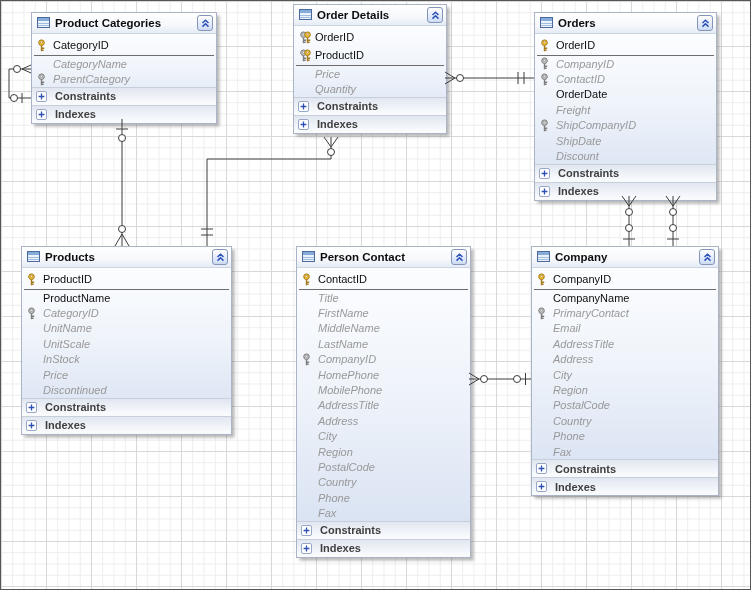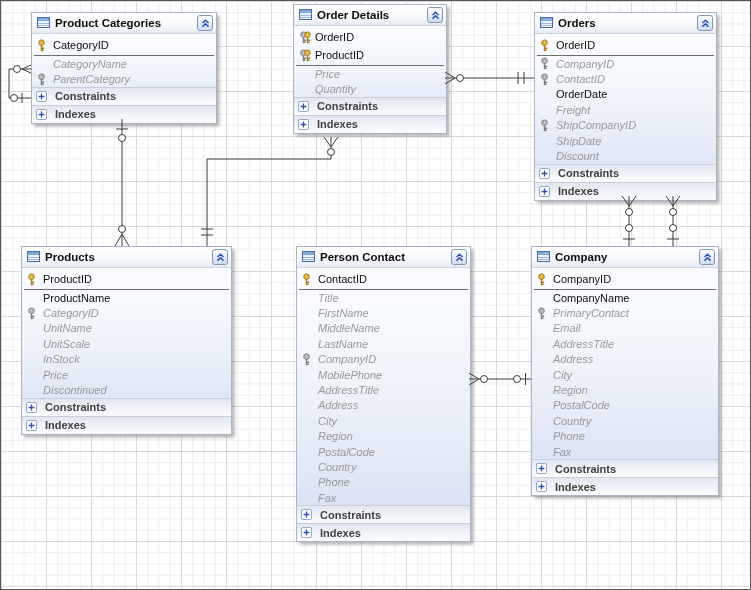--- a/index.html
+++ b/index.html
@@ -447,20 +447,24 @@
               <svg width="11" height="13" viewBox="0 0 11 13">
                 <circle cx="5.5" cy="3.7" r="2.8" fill="#c4c4c4" stroke="#7d7d7d"></circle>
                 <circle cx="5.5" cy="3.3" r="1" fill="#ffffff" stroke="#7d7d7d" stroke-width="0.6"></circle>
                 <path d="M5.5 6.5 L5.5 12.3 M5.5 9.3 L8.2 9.3 M5.5 11.3 L7.6 11.3" stroke="#7d7d7d" stroke-width="1.4" fill="none"></path>
               </svg>
             </span>
             <span class="f-name">CompanyID</span>
           </div>
           <div class="f-row nullable">
             <span class="key-cell"></span>
+            <span class="f-name">HomePhone</span>
+          </div>
+          <div class="f-row nullable">
+            <span class="key-cell"></span>
             <span class="f-name">MobilePhone</span>
           </div>
           <div class="f-row nullable">
             <span class="key-cell"></span>
             <span class="f-name">AddressTitle</span>
           </div>
           <div class="f-row nullable">
             <span class="key-cell"></span>
             <span class="f-name">Address</span>
           </div>

